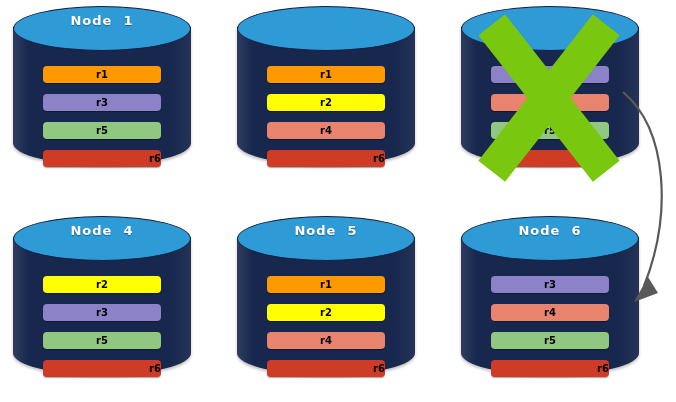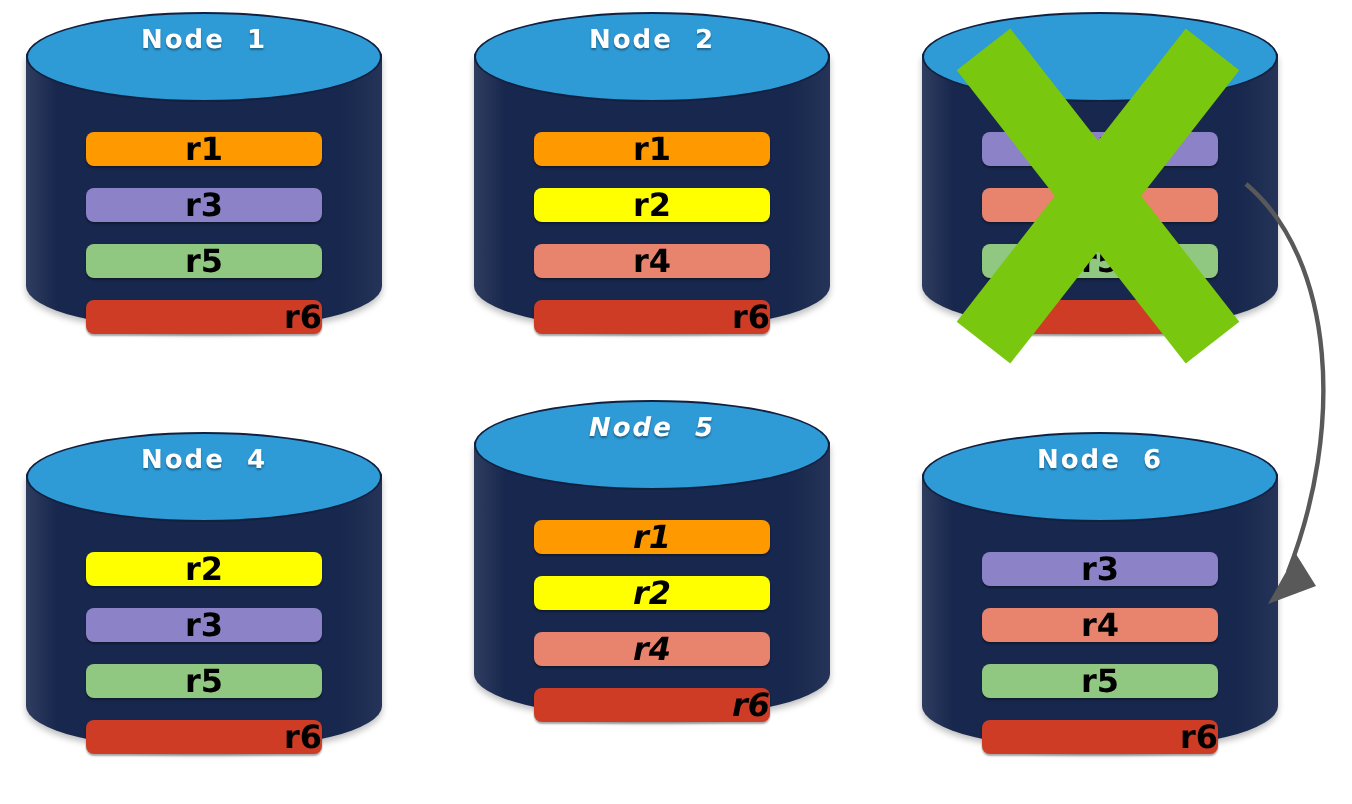--- a/index.html
+++ b/index.html
@@ -76,21 +76,21 @@
     left: 30px;
     top: 60px;
     width: 118px;
   }
   .record {
     position: relative;
     height: 17px;
     margin-bottom: 11px;
     border-radius: 4px;
     color: #000000;
-    font-size: 16px;
+    font-size: 10px;
     font-weight: bold;
     line-height: 17px;
     text-align: center;
     box-shadow: 0 1px 1px rgba(0,0,0,0.35);
   }
   .record:last-child { margin-bottom: 0; text-align: right; }
 
   
   .cross {
     position: absolute;
@@ -136,21 +136,20 @@
         <div class="records">
           <div class="record" style="background: rgb(255, 153, 0);">r1</div>
           <div class="record" style="background: rgb(140, 130, 200);">r3</div>
           <div class="record" style="background: rgb(144, 199, 129);">r5</div>
           <div class="record" style="background: rgb(206, 60, 38);">r6</div>
         </div>
       </div>
       <div class="node" style="left: 237px; top: 6px;">
         <div class="cyl-body" style="background: rgb(23, 39, 77);"></div>
         <div class="cyl-top" style="background: rgb(46, 154, 214);"></div>
-        <div class="node-title">Node  2</div>
         <div class="records">
           <div class="record" style="background: rgb(255, 153, 0);">r1</div>
           <div class="record" style="background: rgb(255, 255, 0);">r2</div>
           <div class="record" style="background: rgb(232, 131, 110);">r4</div>
           <div class="record" style="background: rgb(206, 60, 38);">r6</div>
         </div>
       </div>
       <div class="node" style="left: 461px; top: 6px;">
         <div class="cyl-body" style="background: rgb(23, 39, 77);"></div>
         <div class="cyl-top" style="background: rgb(46, 154, 214);"></div>
@@ -169,21 +168,21 @@
         <div class="cyl-body" style="background: rgb(23, 39, 77);"></div>
         <div class="cyl-top" style="background: rgb(46, 154, 214);"></div>
         <div class="node-title">Node  4</div>
         <div class="records">
           <div class="record" style="background: rgb(255, 255, 0);">r2</div>
           <div class="record" style="background: rgb(140, 130, 200);">r3</div>
           <div class="record" style="background: rgb(144, 199, 129);">r5</div>
           <div class="record" style="background: rgb(206, 60, 38);">r6</div>
         </div>
       </div>
-      <div class="node" style="left: 237px; top: 200px; font-style: italic;">
+      <div class="node" style="left: 237px; top: 216px;">
         <div class="cyl-body" style="background: rgb(23, 39, 77);"></div>
         <div class="cyl-top" style="background: rgb(46, 154, 214);"></div>
         <div class="node-title">Node  5</div>
         <div class="records">
           <div class="record" style="background: rgb(255, 153, 0);">r1</div>
           <div class="record" style="background: rgb(255, 255, 0);">r2</div>
           <div class="record" style="background: rgb(232, 131, 110);">r4</div>
           <div class="record" style="background: rgb(206, 60, 38);">r6</div>
         </div>
       </div>

